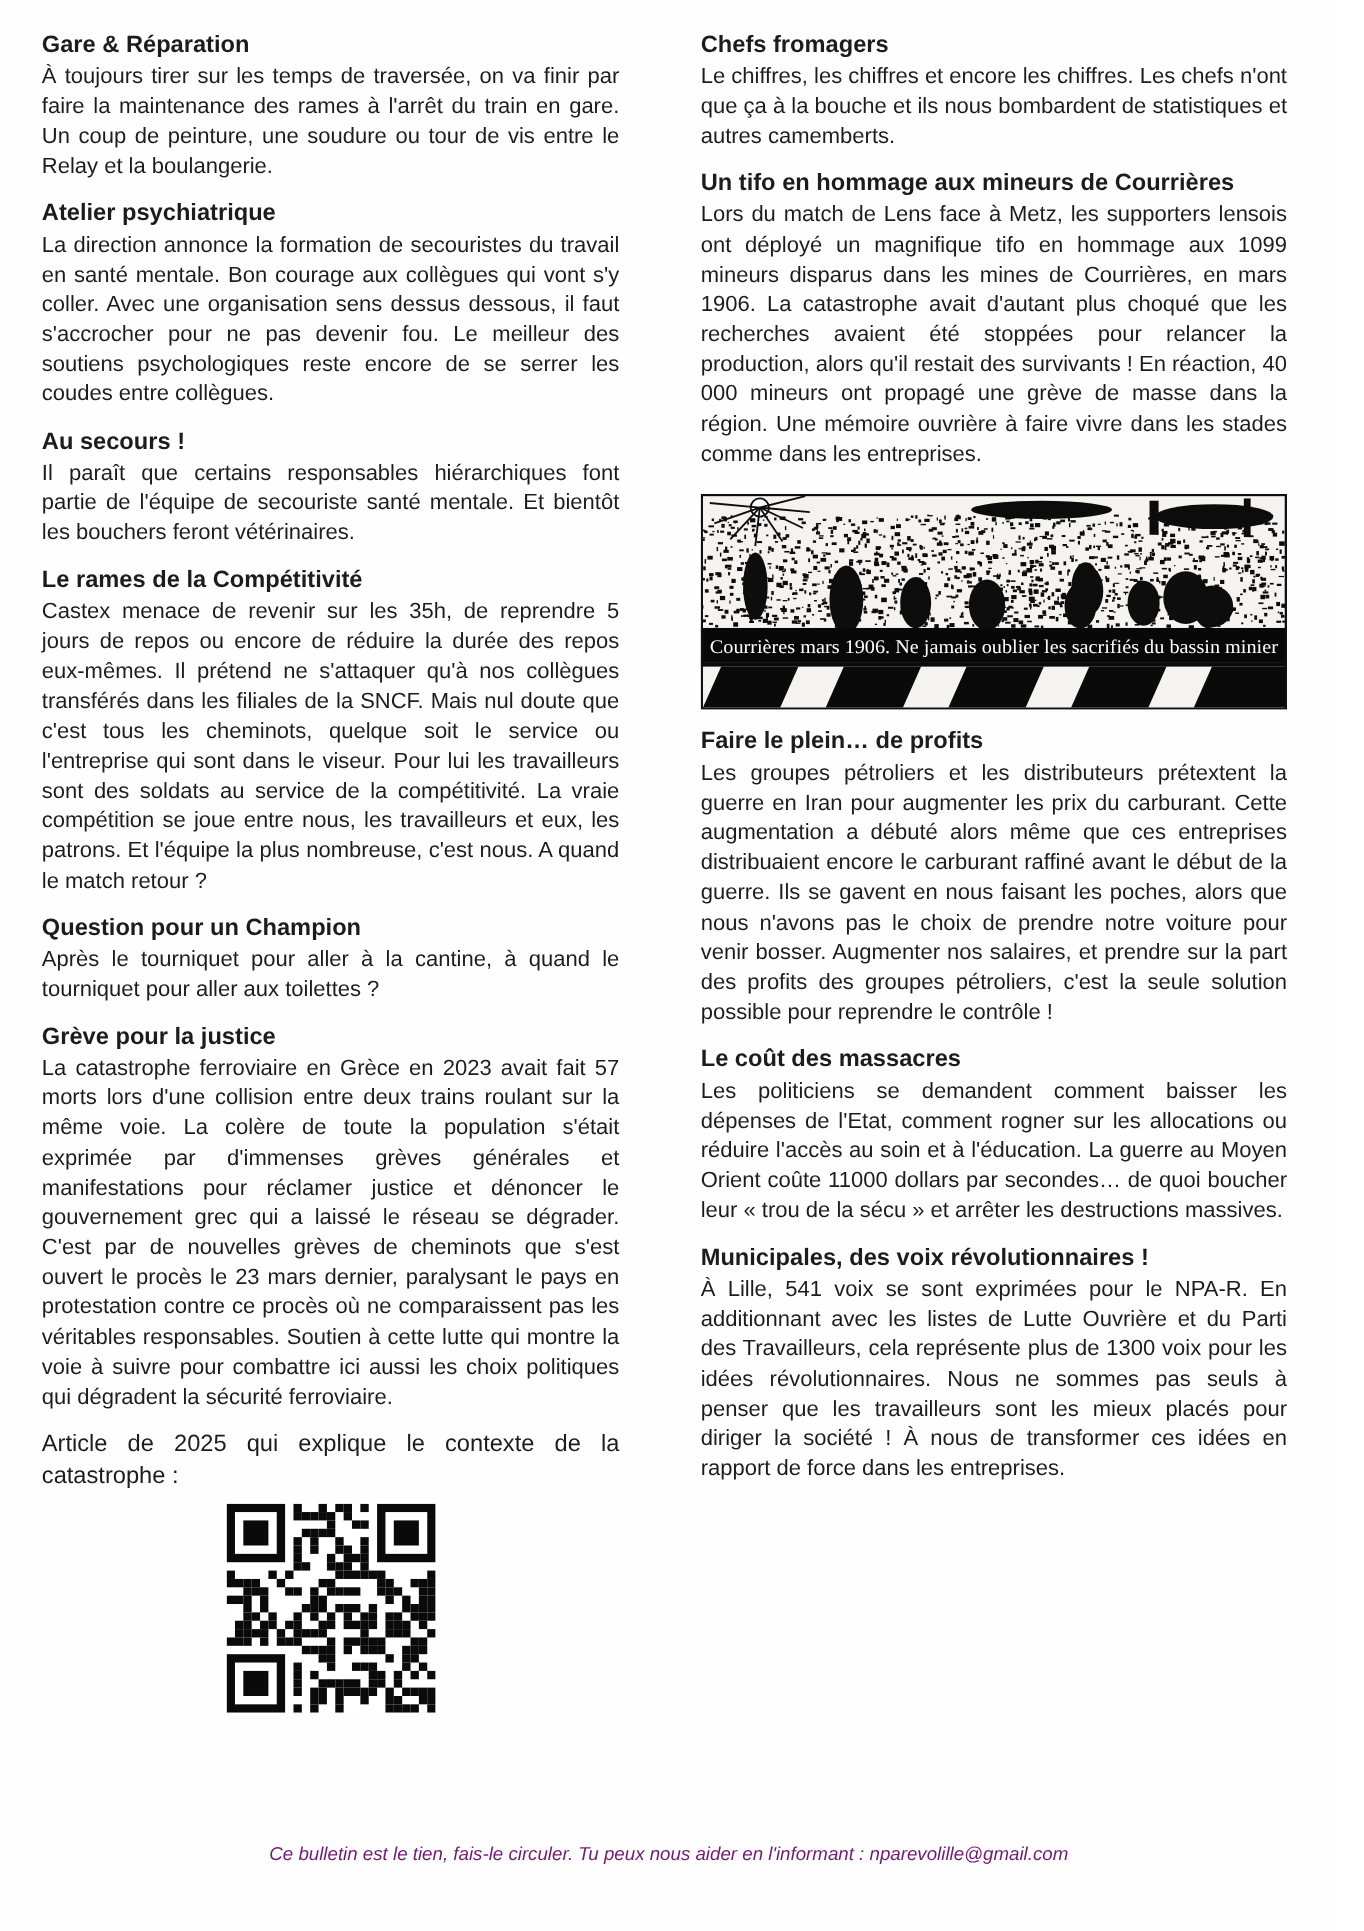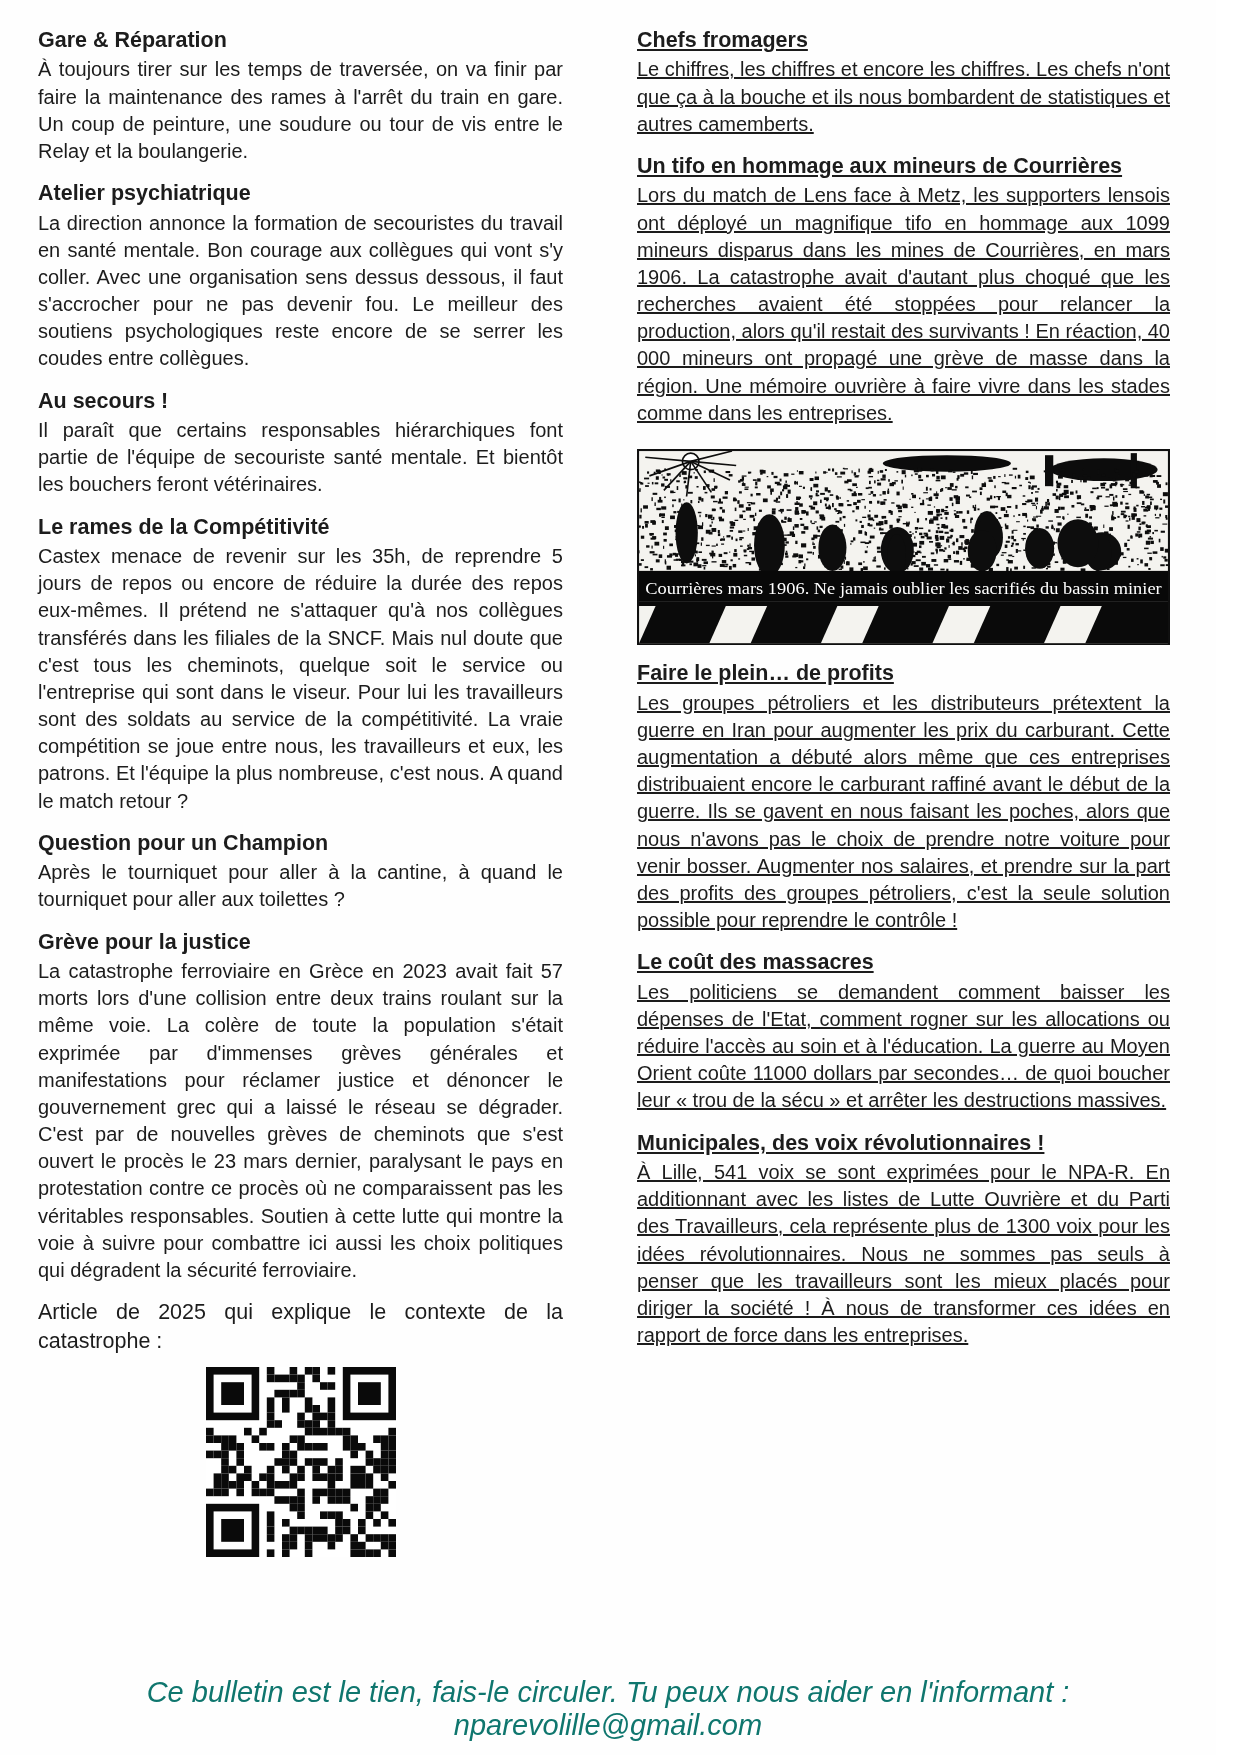--- a/index.html
+++ b/index.html
@@ -8,21 +8,21 @@
     width:1216px; height:1755px;
     background:#fefefe;
     font-family:"Liberation Sans","DejaVu Sans",sans-serif;
     color:#1c1c1c;
     box-sizing:border-box;
     padding:26px 40px 0 38px;
     overflow:hidden;
   }
   .columns { display:flex; gap:74px; }
   .col-left  { width:525px; }
-  .col-right { width:533px;text-decoration:underline; }
+  .col-right { width:533px; }
 
   .sec-heading {
     font-size:21.5px; line-height:1.32;
     font-weight:bold; margin:14px 0 2px 0;
   }
   .first .sec-heading { margin-top:0; }
   .sec-body {
     font-size:20px; line-height:1.36;
     margin:0; text-align:justify;
   }
@@ -34,22 +34,22 @@
   .qr-wrap { display:flex; justify-content:center; margin-top:10px; }
   .qr-wrap svg { display:block; }
 
   .engraving-wrap { margin:22px 0 4px 0; }
   .engraving-wrap svg { display:block; width:100%; height:auto; }
 
   .footer {
     position:absolute; left:0; right:0; top:1676px;
     text-align:center;
     font-style:italic;
-    font-size:29px;
-    color:#0f766e;
+    font-size:17px;
+    color:#701a75;
   }
 </style>
 </head>
 <body>
 
 <div class="page">
   <div class="columns">
 
     <div class="col-left">
 

